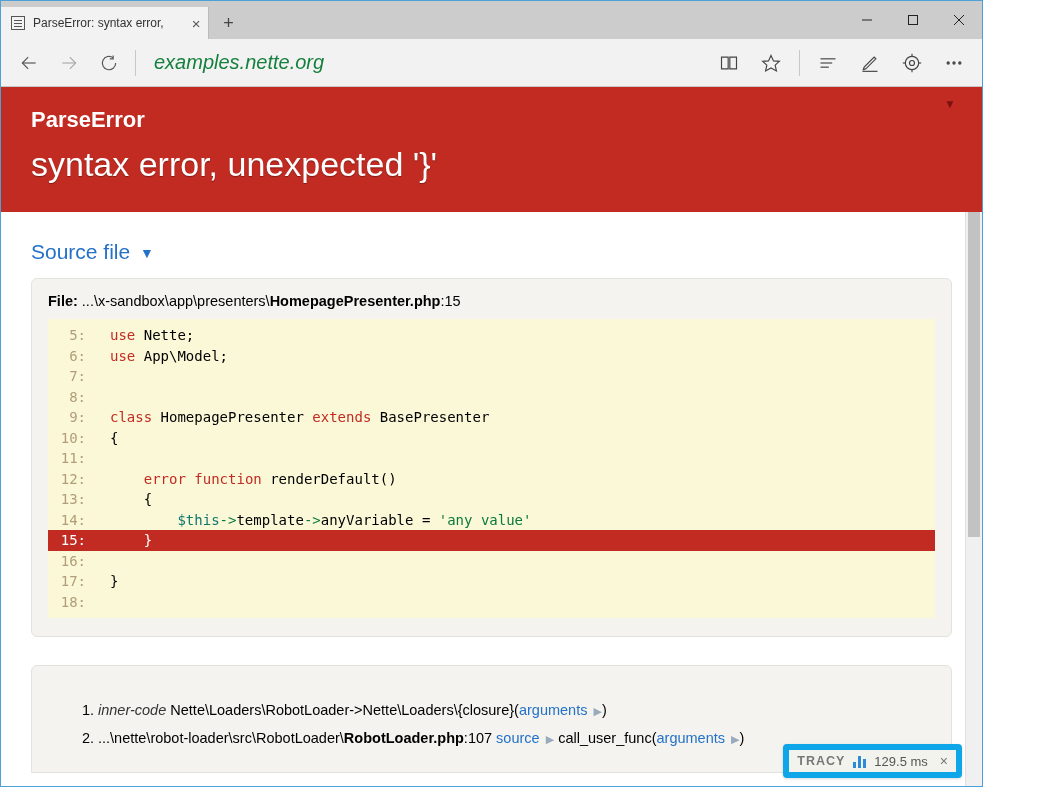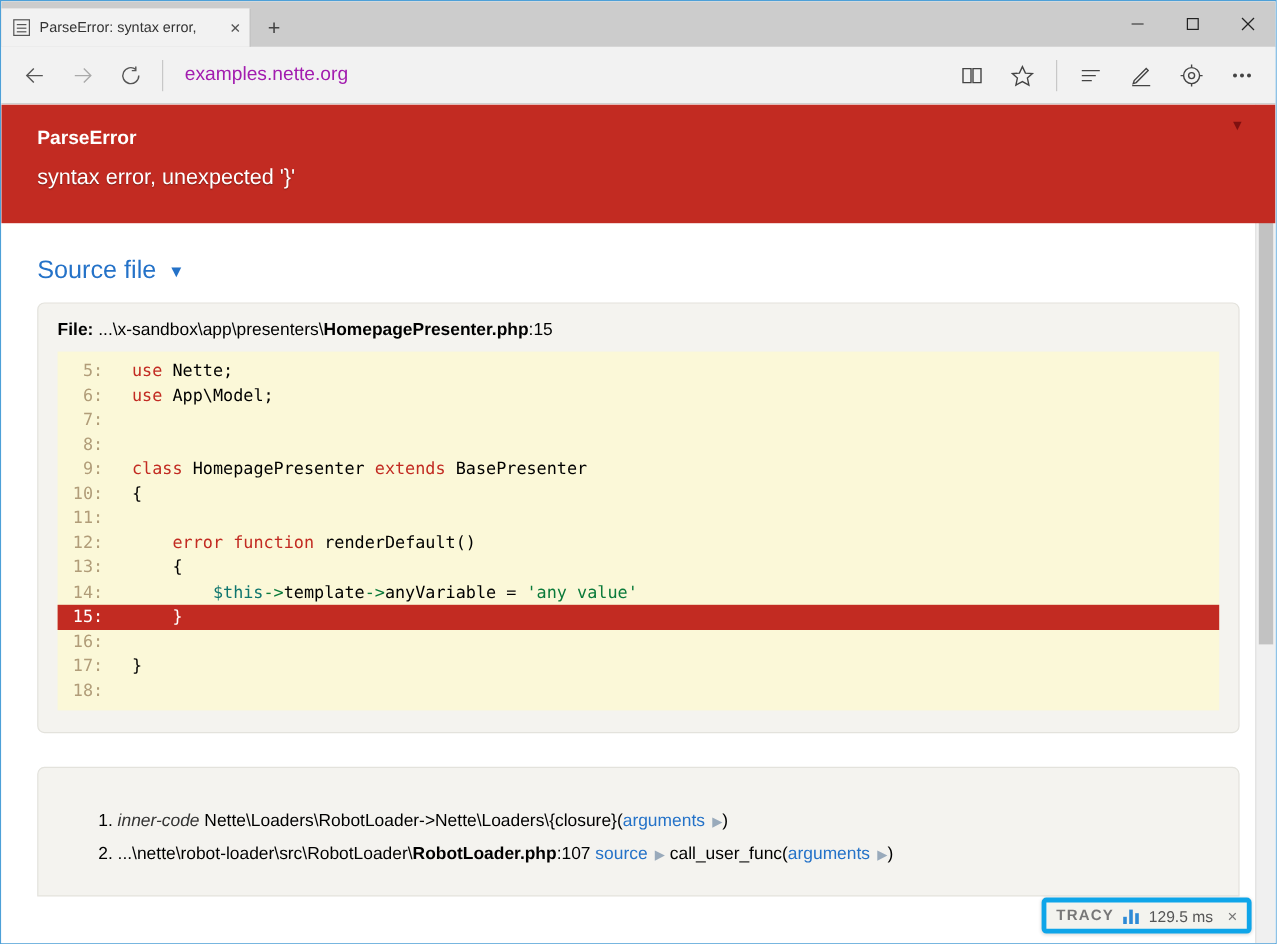--- a/index.html
+++ b/index.html
@@ -1,48 +1,48 @@
 <!DOCTYPE html>
 <html><head>
 <meta charset="utf-8">
 <style>
   * { box-sizing: border-box; }
   html, body { margin:0; padding:0; font-family:"Segoe UI",Arial,sans-serif; background:#fff; }
-  .window { width:1064px; height:787px; border:1px solid #4da0d8; display:flex; flex-direction:column; overflow:hidden; position:relative; }
+  .window { width:983px; height:787px; border:1px solid #4da0d8; display:flex; flex-direction:column; overflow:hidden; position:relative; }
 
   
   .titlebar { height:38px; background:#cccccc; display:flex; align-items:stretch; position:relative; }
   .tab { margin-top:6px; background:#f2f2f2; height:32px; display:flex; align-items:center; padding:0 8px 0 10px; font-size:12px; color:#333; border-right:1px solid #bbb; }
   .tab .page-icon { width:14px; height:14px; border:1px solid #555; margin-right:8px; position:relative; }
   .tab .page-icon::after { content:''; position:absolute; top:3px; left:2px; right:2px; height:1px; background:#555; box-shadow:0 3px 0 #555, 0 6px 0 #555; }
   .tab .close-x { margin-left:28px; font-size:15px; color:#555; }
   .newtab { width:38px; display:flex; align-items:center; justify-content:center; margin-top:6px; color:#444; font-size:18px; }
   .win-controls { position:absolute; right:0; top:0; height:38px; display:flex; }
   .win-btn { width:46px; display:flex; align-items:center; justify-content:center; font-size:13px; color:#222; }
   .win-btn svg { width:12px; height:12px; }
 
   
   .toolbar { height:48px; background:#f2f2f2; border-bottom:1px solid #c8c8c8; display:flex; align-items:center; padding:0 8px; }
   .nav-btn { width:40px; height:40px; display:flex; align-items:center; justify-content:center; color:#555; }
   .nav-btn.dim { color:#aaa; }
   .nav-btn svg { width:20px; height:20px; stroke:currentColor; fill:none; stroke-width:1.4; }
-  .url { flex:1; font-size:16px; color:#a21caf; padding-left:12px; }
+  .url { flex:1; font-size:20px; color:#15803d; padding-left:12px;font-style:italic; }
   .tool-right { display:flex; align-items:center; gap:2px; }
   .sep { width:1px; height:26px; background:#c8c8c8; margin:0 6px; }
   .ticon { width:40px; height:40px; display:flex; align-items:center; justify-content:center; color:#444; }
   .ticon svg { width:20px; height:20px; stroke:currentColor; fill:none; stroke-width:1.4; }
 
   
   .content { flex:1; overflow:hidden; position:relative; background:#fff; }
   .scroll-track { position:absolute; right:0; top:0; bottom:0; width:17px; background:#f0f0f0; border-left:1px solid #e0e0e0; }
   .scroll-thumb { position:absolute; left:2px; right:2px; top:70px; height:380px; background:#c2c2c2; border-radius:0; }
 
   .error-header { background:#c22b22; color:#fff; padding:20px 30px 28px 30px; position:relative; }
-  .error-header h2 { margin:0 0 12px 0; font-size:16px; font-weight:600; }
-  .error-header h1 { margin:0; font-size:18px; font-weight:400; text-shadow:0 1px 1px rgba(0,0,0,.35); }
+  .error-header h2 { margin:0 0 12px 0; font-size:22px; font-weight:600; }
+  .error-header h1 { margin:0; font-size:34px; font-weight:400; text-shadow:0 1px 1px rgba(0,0,0,.35); }
   .tri { position:absolute; top:10px; right:26px; color:#7f1010; font-size:12px; }
 
   .panel-wrap { padding:18px 30px 15px 30px; }
   .panel-title { color:#2472c8; font-size:21px; font-weight:400; margin:10px 0 14px 0; }
   .panel-title .dd { color:#2472c8; font-size:14px; margin-left:4px; vertical-align:1px; }
 
   .file-box { background:#f4f3ef; border:1px solid #e3e2dc; border-radius:6px; padding:14px 16px 18px 16px; margin-bottom:28px; }
   .file-line { font-size:14.5px; color:#000; margin-bottom:10px; }
   .file-line b { font-weight:700; }
 
@@ -59,21 +59,21 @@
 
   .stack { background:#f4f3ef; border:1px solid #e3e2dc; border-radius:6px 6px 0 0; padding:14px 16px 4px 22px; font-size:14.5px; color:#000; }
   .stack ol { margin:16px; padding-left:28px; }
   .stack li { padding:6px 0; }
   .stack i { font-style:italic; color:#333; }
   .stack b { font-weight:700; }
   .stack .lnk { color:#2472c8; }
   .stack .play { color:#9ab; font-size:11px; margin-left:2px; }
 
   
-  .tracy { position:absolute; right:20px; bottom:8px; background:#f3f3ee; border:4px solid #0ea5e9; border-radius:4px; padding:3px 8px; display:flex; align-items:center; gap:8px; font-size:13px; color:#555; box-shadow:0 1px 3px rgba(0,0,0,.15); }
+  .tracy { position:absolute; right:20px; bottom:8px; background:#f3f3ee; border:6px solid #0ea5e9; border-radius:4px; padding:3px 8px; display:flex; align-items:center; gap:8px; font-size:13px; color:#555; box-shadow:0 1px 3px rgba(0,0,0,.15); }
   .tracy .logo { font-weight:700; letter-spacing:1px; color:#777; font-size:12.5px; }
   .tracy .bars { display:flex; align-items:flex-end; gap:2px; height:14px; }
   .tracy .bars span { width:3px; background:#2d8ad6; display:block; }
   .tracy .x { color:#777; font-size:14px; margin-left:4px; }
 </style>
 </head>
 <body>
 
 <div class="window">
 

